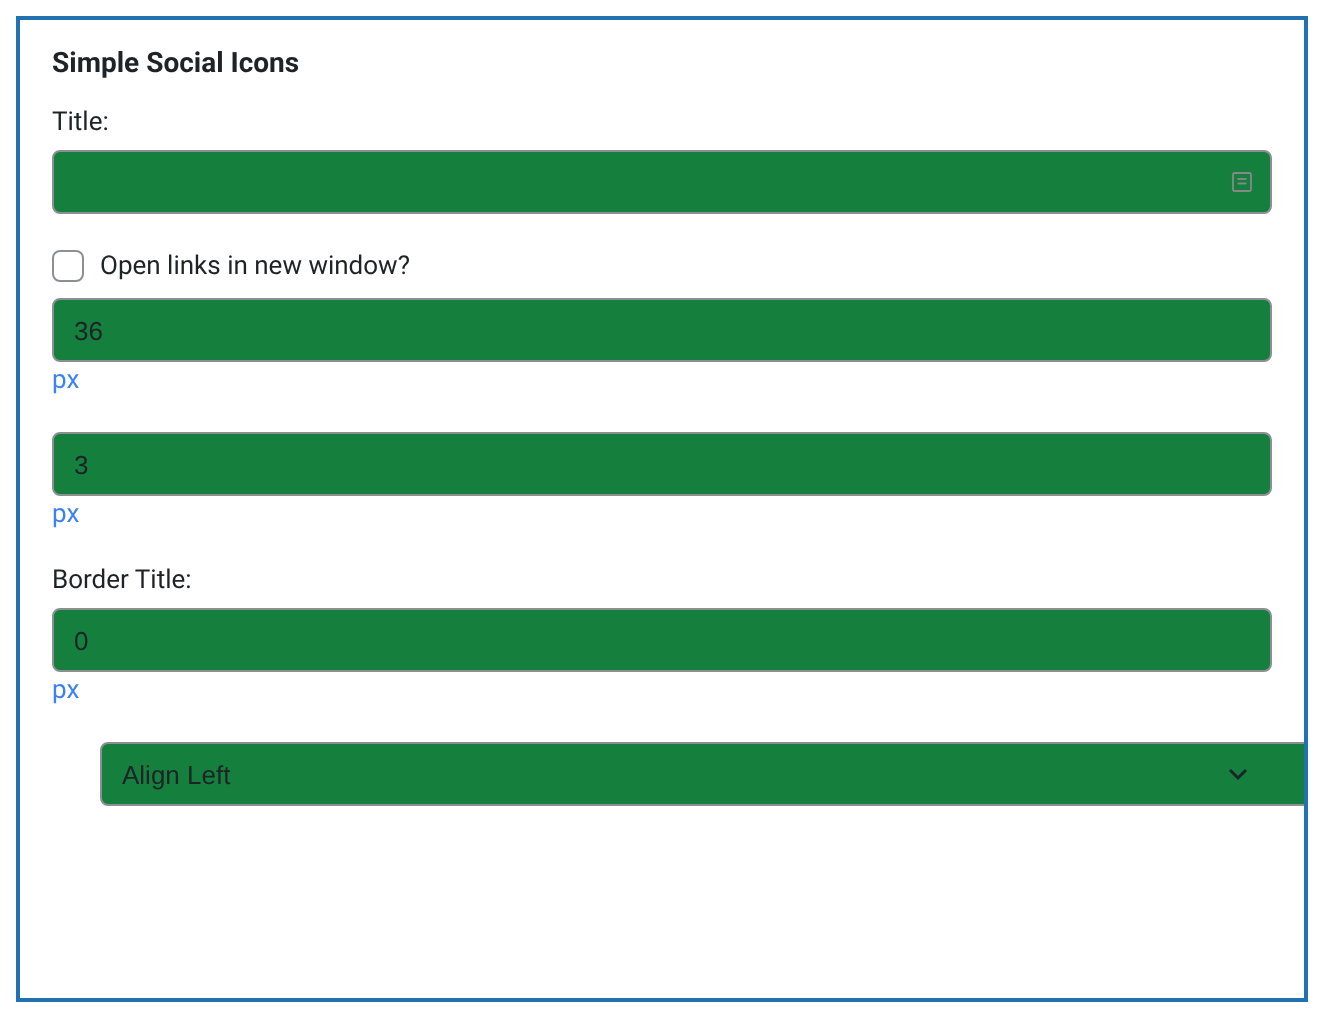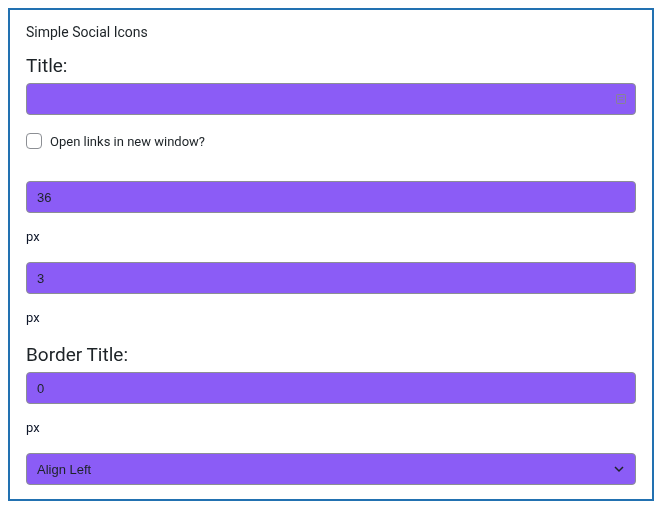--- a/index.html
+++ b/index.html
@@ -12,40 +12,40 @@
     overflow: hidden;
     padding: 8px;
   }
   .widget-box {
     border: 2px solid #2271b1;
     padding: 14px 16px 10px 16px;
     height: 100%;
     overflow: hidden;
   }
   .widget-title {
-    font-weight: 400;
+    font-weight: 700;
     font-size: 14px;
     color: #1d2327;
     margin: 0 0 14px 0;
   }
   .field-label {
-    font-size: 19px;
+    font-size: 13px;
     color: #1d2327;
     margin: 0 0 6px 0;
     display: block;
   }
   .text-input, .select-input {
     width: 100%;
     height: 32px;
     border: 1px solid #8c8f94;
     border-radius: 4px;
     padding: 0 10px;
     font-size: 13px;
     color: #1d2327;
-    background: #8b5cf6;
+    background: #15803d;
     outline: none;
   }
   .text-input.with-icon {
     padding-right: 30px;
   }
   .input-wrap {
     position: relative;
   }
   .input-icon-right {
     position: absolute;
@@ -54,31 +54,31 @@
     transform: translateY(-50%);
     width: 14px;
     height: 14px;
     display: flex;
     align-items: center;
     justify-content: center;
     color: #888;
   }
   .unit {
     font-size: 13px;
-    color: #0f172a;
-    margin-top: 16px;
+    color: #3b82f6;
+    margin-top: 2px;
   }
   .field-block {
     margin-bottom: 18px;
   }
   .checkbox-row {
     display: flex;
     align-items: flex-end;
     gap: 8px;
-    margin-bottom: 32px;
+    margin-bottom: 8px;
   }
   .checkbox {
     width: 16px;
     height: 16px;
     border: 1px solid #8c8f94;
     border-radius: 4px;
     background: #fff;
     cursor: pointer;
     flex-shrink: 0;
   }
@@ -89,20 +89,21 @@
   }
   .select-wrap {
     position: relative;
   }
   .select-input {
     appearance: none;
     -webkit-appearance: none;
     -moz-appearance: none;
     padding-right: 46px;
     cursor: pointer;
+    margin-left: 24px;
   }
   .select-chevron {
     position: absolute;
     right: 10px;
     top: 50%;
     transform: translateY(-50%);
     pointer-events: none;
     width: 14px;
     height: 14px;
     display: flex;

